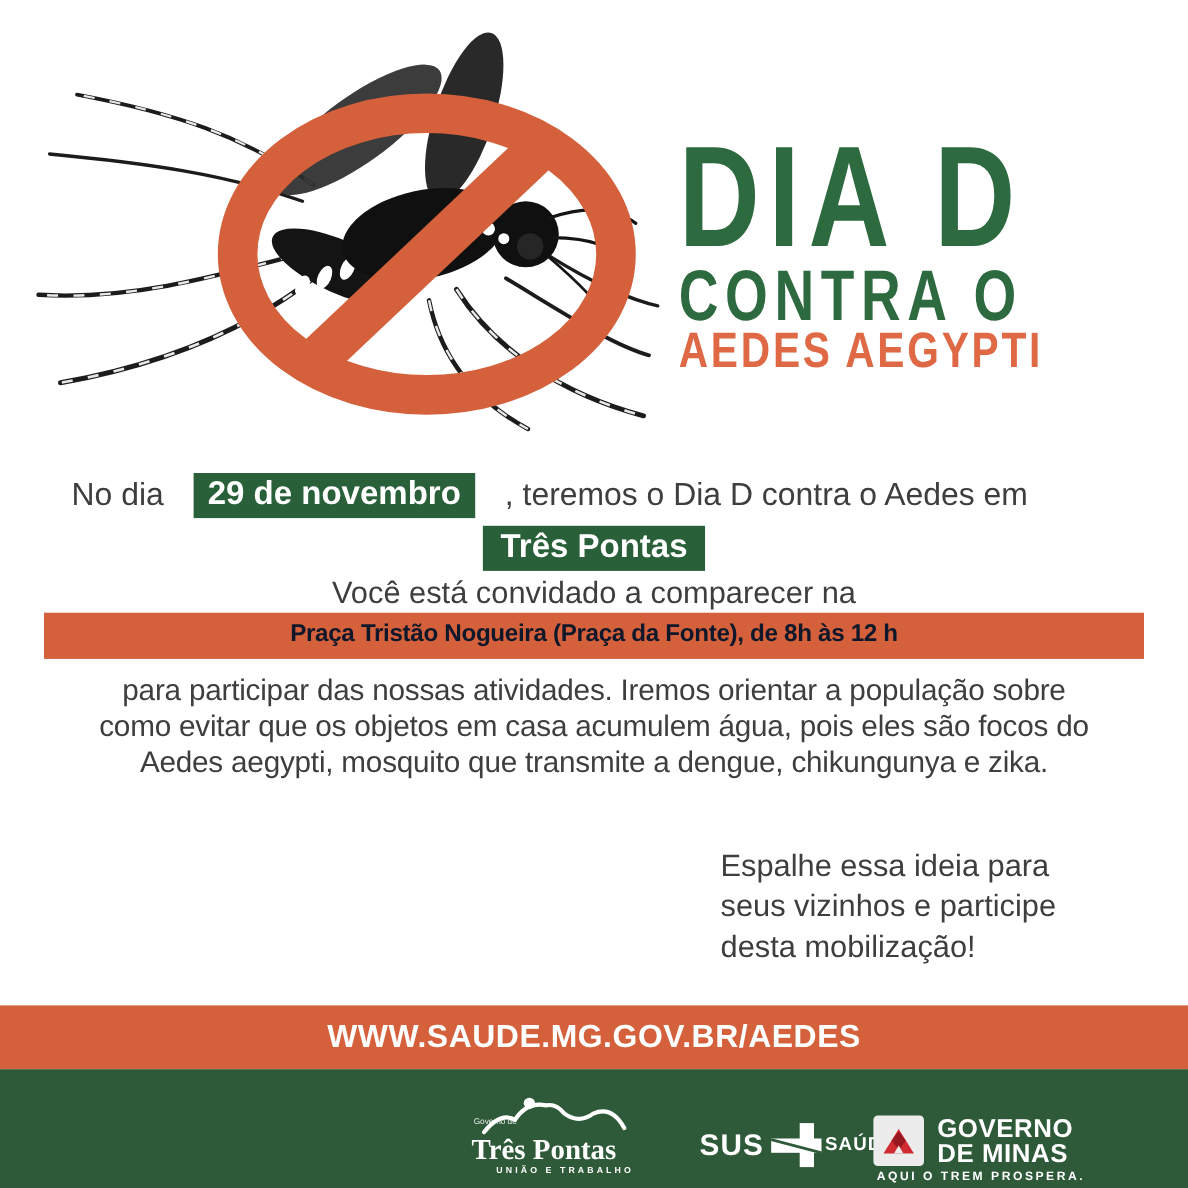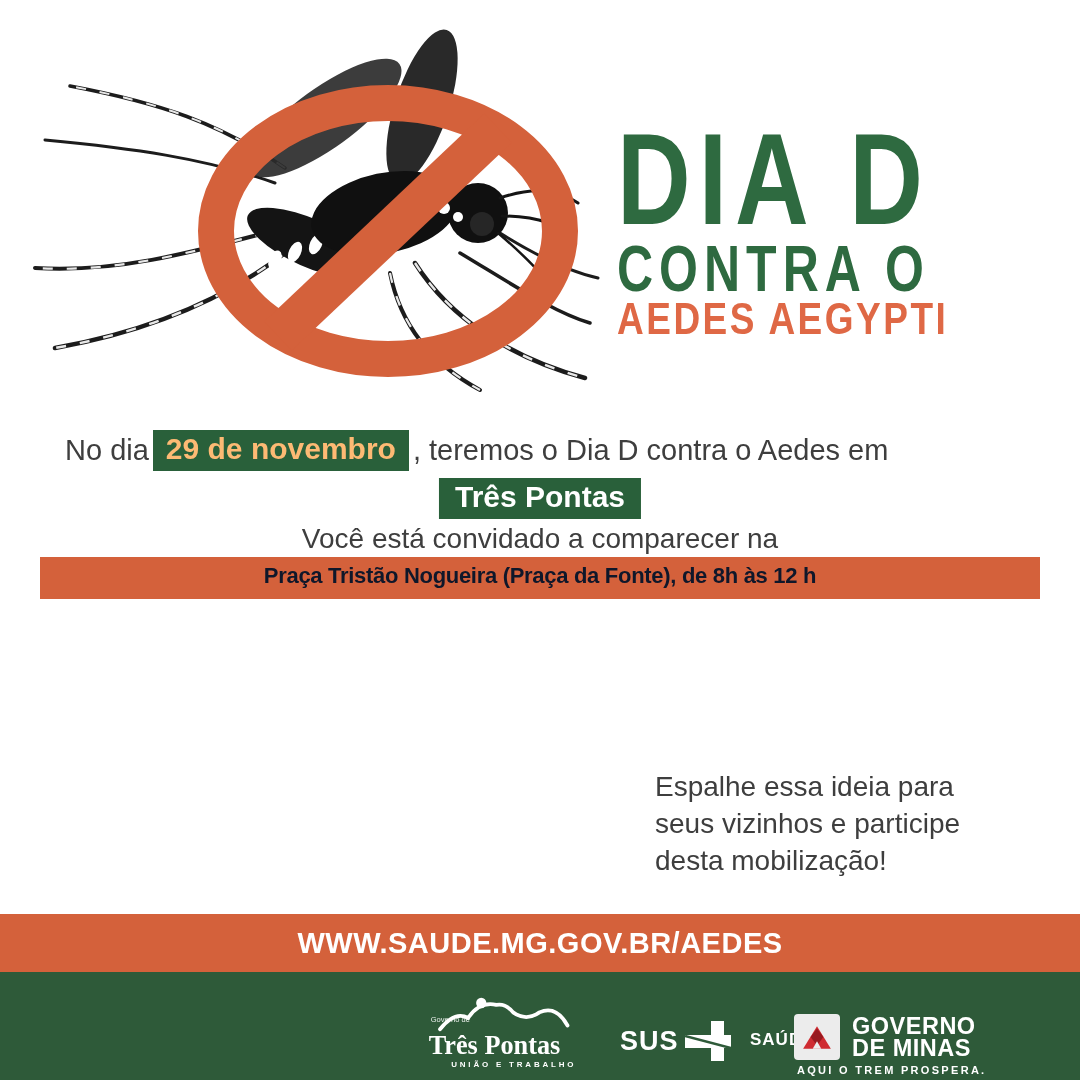--- a/index.html
+++ b/index.html
@@ -17,23 +17,23 @@
   }
   
   .t-line{position:absolute;left:617px;font-weight:700;color:var(--title-green);
     transform-origin:left top;white-space:nowrap;line-height:1;}
   #t1{top:104px;font-size:102px;letter-spacing:8px;transform:scaleY(1.28);}
   #t2{top:226px;font-size:50px;letter-spacing:6px;transform:scaleY(1.30);}
   #t3{top:286px;font-size:37px;letter-spacing:2.5px;transform:scaleY(1.22);color:var(--title-orange);}
   
   .mosquito-wrap{position:absolute;left:30px;top:8px;width:570px;height:380px;}
   
-  .intro-line{position:absolute;top:420px;left:65px;display:flex;align-items:center;gap:4px;
+  .intro-line{position:absolute;top:420px;left:65px;display:flex;align-items:center;gap:27px;
     font-size:29px;color:var(--body-text);}
-  .badge{background:var(--badge-green);color:#fdba74;font-weight:700;font-size:30px;
+  .badge{background:var(--badge-green);color:#ffffff;font-weight:700;font-size:30px;
     padding:2px 13px 5px;display:inline-block;}
   .city-badge{position:absolute;top:468px;left:50%;transform:translateX(-50%);
     background:var(--badge-green);color:#fff;font-weight:700;font-size:30px;padding:2px 16px 5px;}
   .invite-line{position:absolute;top:513px;left:0;right:0;text-align:center;
     font-size:28px;color:var(--body-text);}
   
   .venue-banner{position:absolute;top:547px;left:40px;right:40px;background:var(--accent-orange);
     color:#0f172a;font-weight:700;font-size:22px;text-align:center;padding:6px 0 10px;
     letter-spacing:-0.3px;white-space:nowrap;}
   
@@ -47,21 +47,21 @@
   .italic{font-style:italic;}
   
   .info-bar{position:absolute;top:904px;left:0;right:0;height:58px;background:var(--accent-orange);
     display:flex;justify-content:center;align-items:center;gap:12px;color:#fff;font-size:29px;}
   .info-bar .label{letter-spacing:1.5px;}
   .info-bar .url{font-weight:700;letter-spacing:0.5px;}
   
   .footer{position:absolute;top:962px;left:0;right:0;height:118px;background:var(--footer-green);}
   .footer *{color:#fff;}
   .tres-logo{position:absolute;left:425px;top:22px;}
-  .sus-logo{position:absolute;left:620px;top:48px;display:flex;align-items:center;gap:6px;}
+  .sus-logo{position:absolute;left:636px;top:48px;display:flex;align-items:center;gap:6px;}
   .sus-text{font-weight:700;font-size:27px;letter-spacing:1px;}
   .saude-label{position:absolute;left:750px;top:58px;font-size:17px;font-weight:700;letter-spacing:1px;}
   .minas-box{position:absolute;left:794px;top:42px;width:46px;height:46px;background:#ECECEC;
     border-radius:4px;display:flex;align-items:center;justify-content:center;}
   .gov-name{position:absolute;left:852px;top:43px;font-weight:700;font-size:23.5px;
     line-height:22px;letter-spacing:0.5px;}
   .gov-tagline{position:absolute;left:797px;top:92px;font-size:11px;font-weight:700;letter-spacing:2.3px;}
 </style>
 </head>
 <body>
@@ -134,20 +134,25 @@
     <span class="badge">29 de novembro</span>
     <span>, teremos o Dia D contra o Aedes em</span>
   </div>
 
   <div class="city-badge">Três Pontas</div>
 
   <div class="invite-line">Você está convidado a comparecer na</div>
 
   <div class="venue-banner">Praça Tristão Nogueira (Praça da Fonte), de 8h às 12 h</div>
 
+  <div class="paragraph">
+    <div>para participar das nossas atividades. Iremos orientar a população sobre</div>
+    <div>como evitar que os objetos em casa acumulem água, pois eles são focos do</div>
+    <div>Aedes aegypti, mosquito que transmite a dengue, chikungunya e zika.</div>
+  </div>
 
   <div class="col col-right">
     <div>Espalhe essa ideia para</div>
     <div>seus vizinhos e participe</div>
     <div>desta mobilização!</div>
   </div>
 
   <div class="info-bar">
     <span class="url">WWW.SAUDE.MG.GOV.BR/AEDES</span>
   </div>

